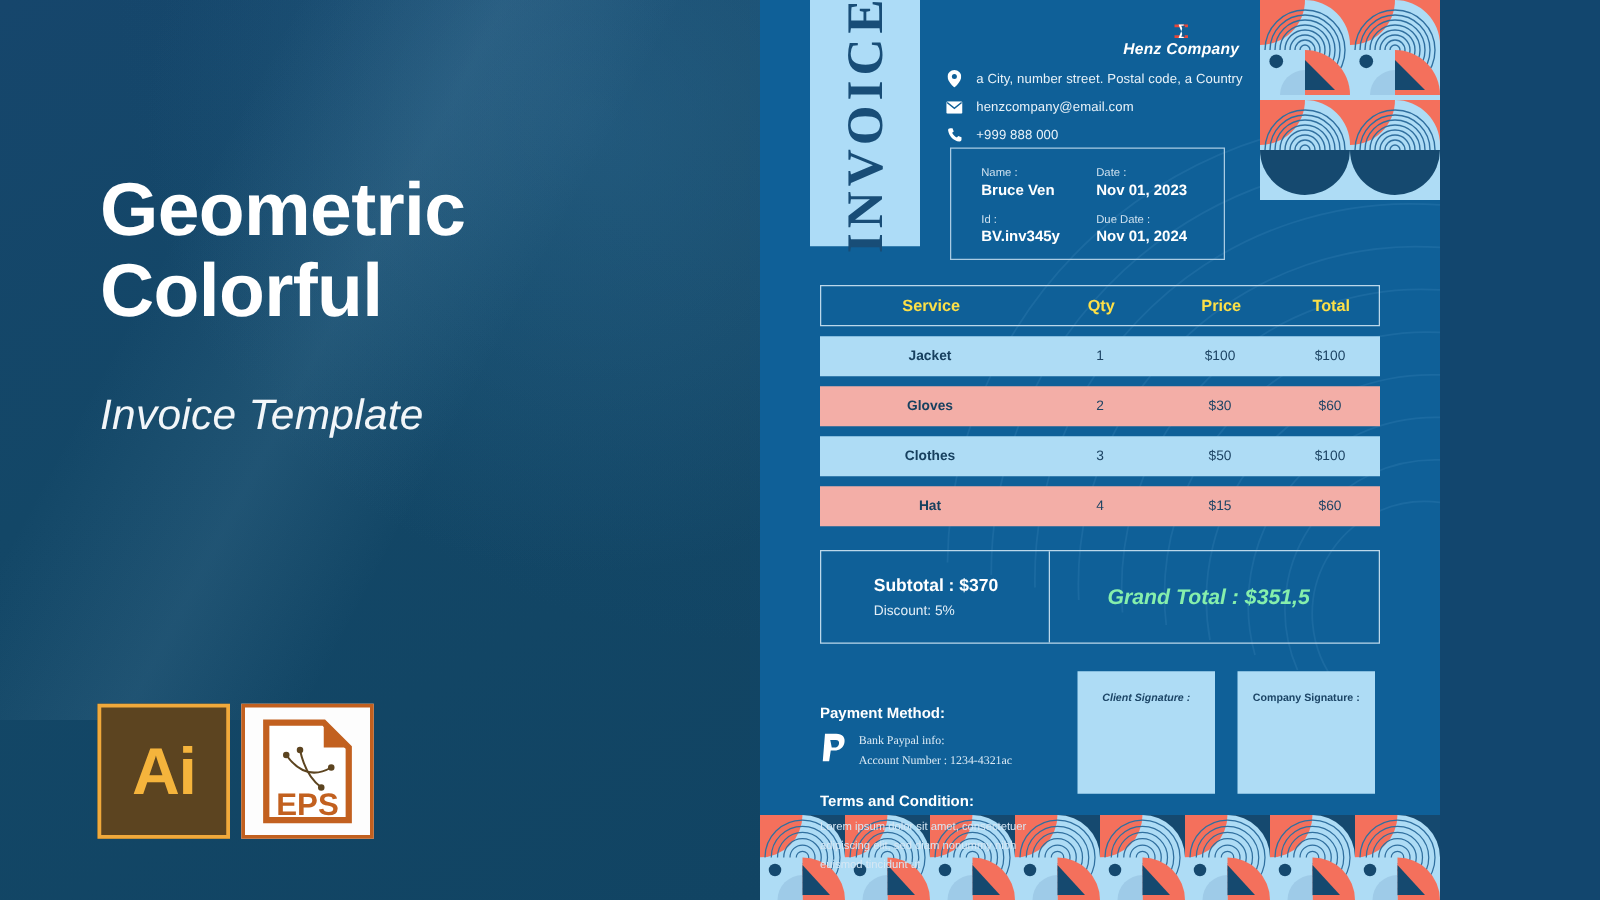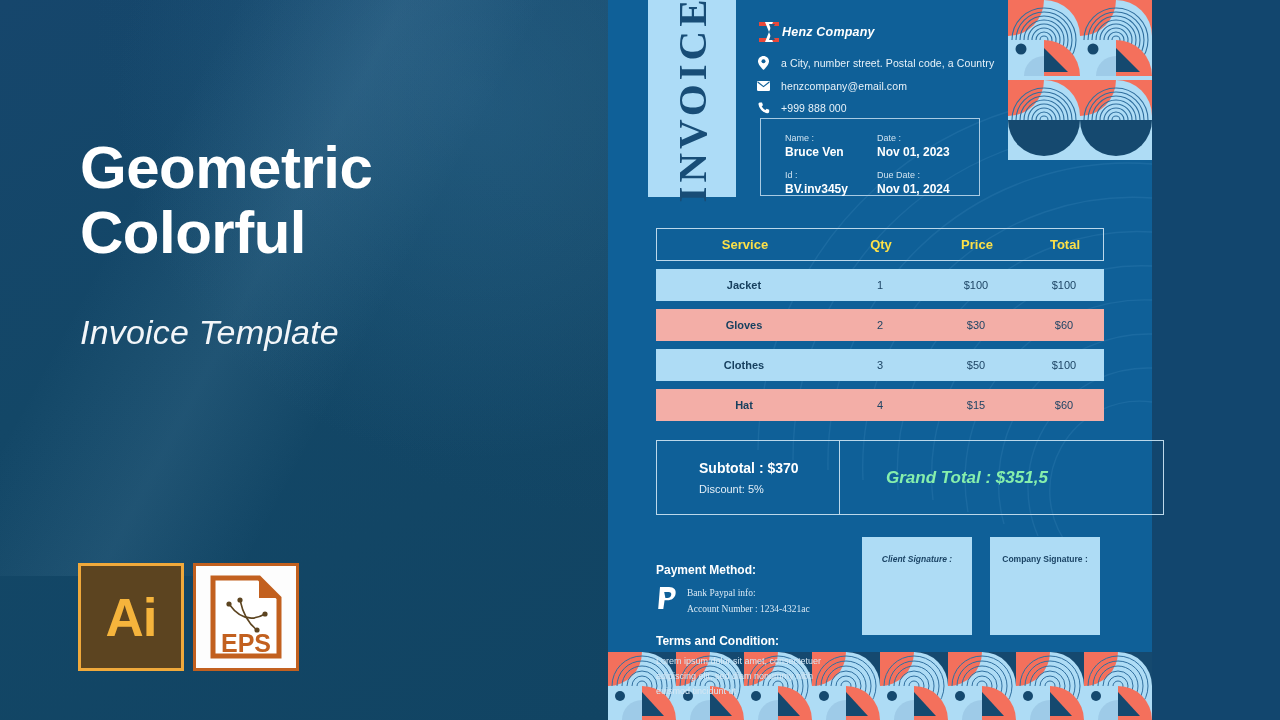--- a/index.html
+++ b/index.html
@@ -69,31 +69,31 @@
     font-size:41px; letter-spacing:4px; color:#184d77;
   }
 
   
   #geo-top{ position:absolute; right:0; top:0; width:144px; height:160px; z-index:3; }
   
   #geo-bottom{ position:absolute; left:0; bottom:0; width:544px; height:68px; z-index:3; }
 
   
   #header{ position:absolute; left:148px; top:18px; width:378px; z-index:4; }
-  #logo-row{ display:flex; align-items:center; height:28px; }
+  #logo-row{ display:flex; align-items:center; height:28px;flex-direction:column; }
   #company-name{
     color:#ffffff; font-size:12.5px; font-weight:700; font-style:italic; letter-spacing:.2px;
   }
   .contact-line{ display:flex; align-items:center; gap:10px; margin-top:10px; }
   .contact-line .ctext{ color:#e8f2f9; font-size:10.5px; letter-spacing:.1px; }
   .cicon{ width:15px; display:flex; justify-content:center; }
 
   
   #meta-box{
-    position:absolute; left:152px; top:118px; width:220px; height:78px;
+    position:absolute; left:152px; top:118px; width:220px; height:90px;
     border:1.5px solid #a9cbe3; z-index:4; padding:14px 0 0 24px;
   }
   #meta-grid{ display:grid; grid-template-columns:92px 1fr; row-gap:11px; }
   .mlabel{ color:#cfe2f0; font-size:9px; margin-bottom:2px; }
   .mvalue{ color:#ffffff; font-size:12px; font-weight:700; }
 
   
   #table{ position:absolute; left:48px; top:228px; width:448px; z-index:4; }
   #thead{
     height:33px; border:1.5px solid #bcd8ea; display:grid;
@@ -104,21 +104,21 @@
     height:32px; margin-top:8px; display:grid;
     grid-template-columns:176px 96px 96px 80px; align-items:center;
   }
   .trow .svc{ color:#17405f; font-size:11px; font-weight:600; text-align:center; }
   .trow .cel{ color:#1d4464; font-size:11px; text-align:center; }
   .row-blue{ background:#aedcf5; }
   .row-pink{ background:#f3aea7; }
 
   
   #totals{
-    position:absolute; left:656px; top:440px; width:508px; height:75px;
+    position:absolute; left:656px; top:440px; width:448px; height:75px;
     border:1.5px solid #bcd8ea; display:grid; grid-template-columns:183px 1fr;
     z-index:4;
   }
   #subtotal-cell{
     border-right:1.5px solid #bcd8ea; display:flex; flex-direction:column;
     justify-content:center; padding-left:42px;
   }
   #subtotal-cell .big{ color:#ffffff; font-size:14px; font-weight:700; }
   #subtotal-cell .small{ color:#e2eef7; font-size:11px; margin-top:7px; }
   #grand-cell{ display:flex; align-items:center; padding-left:46px; }

